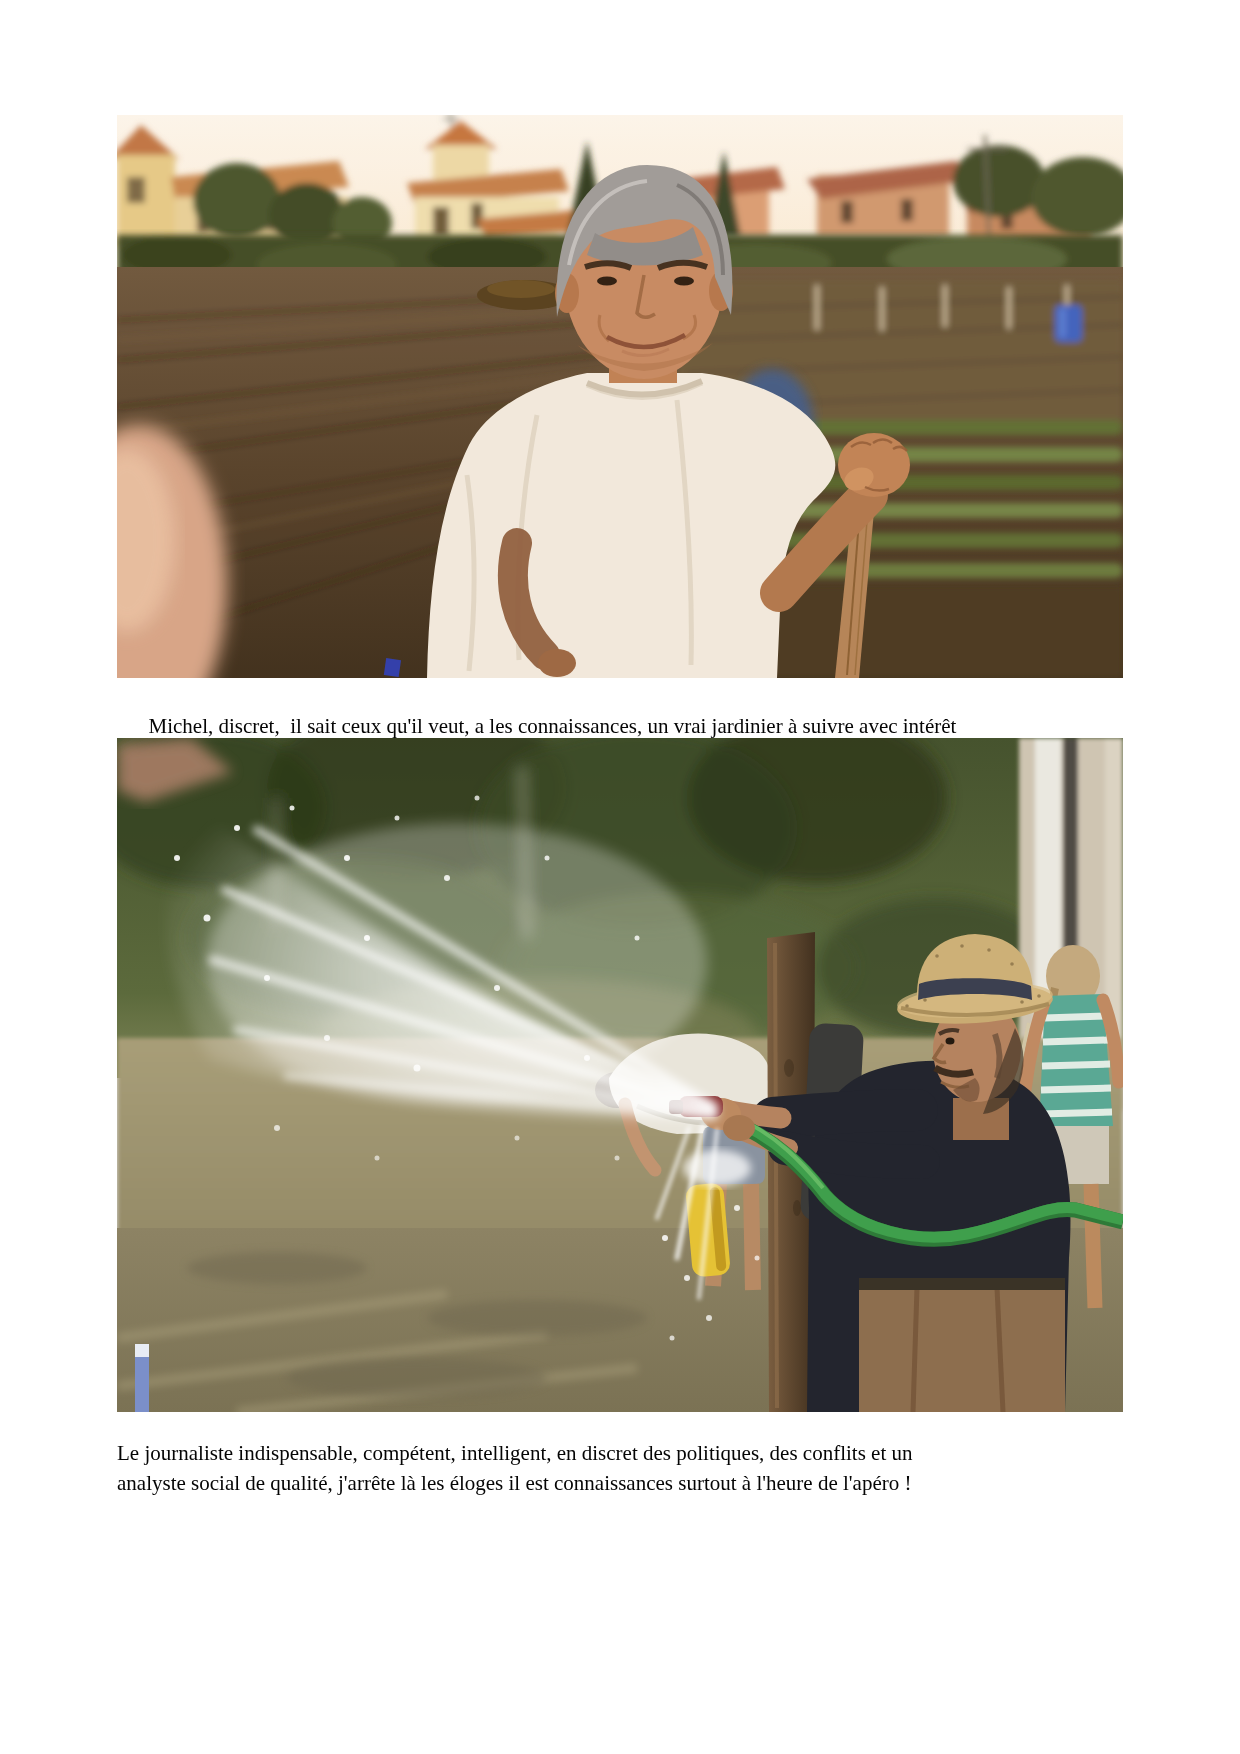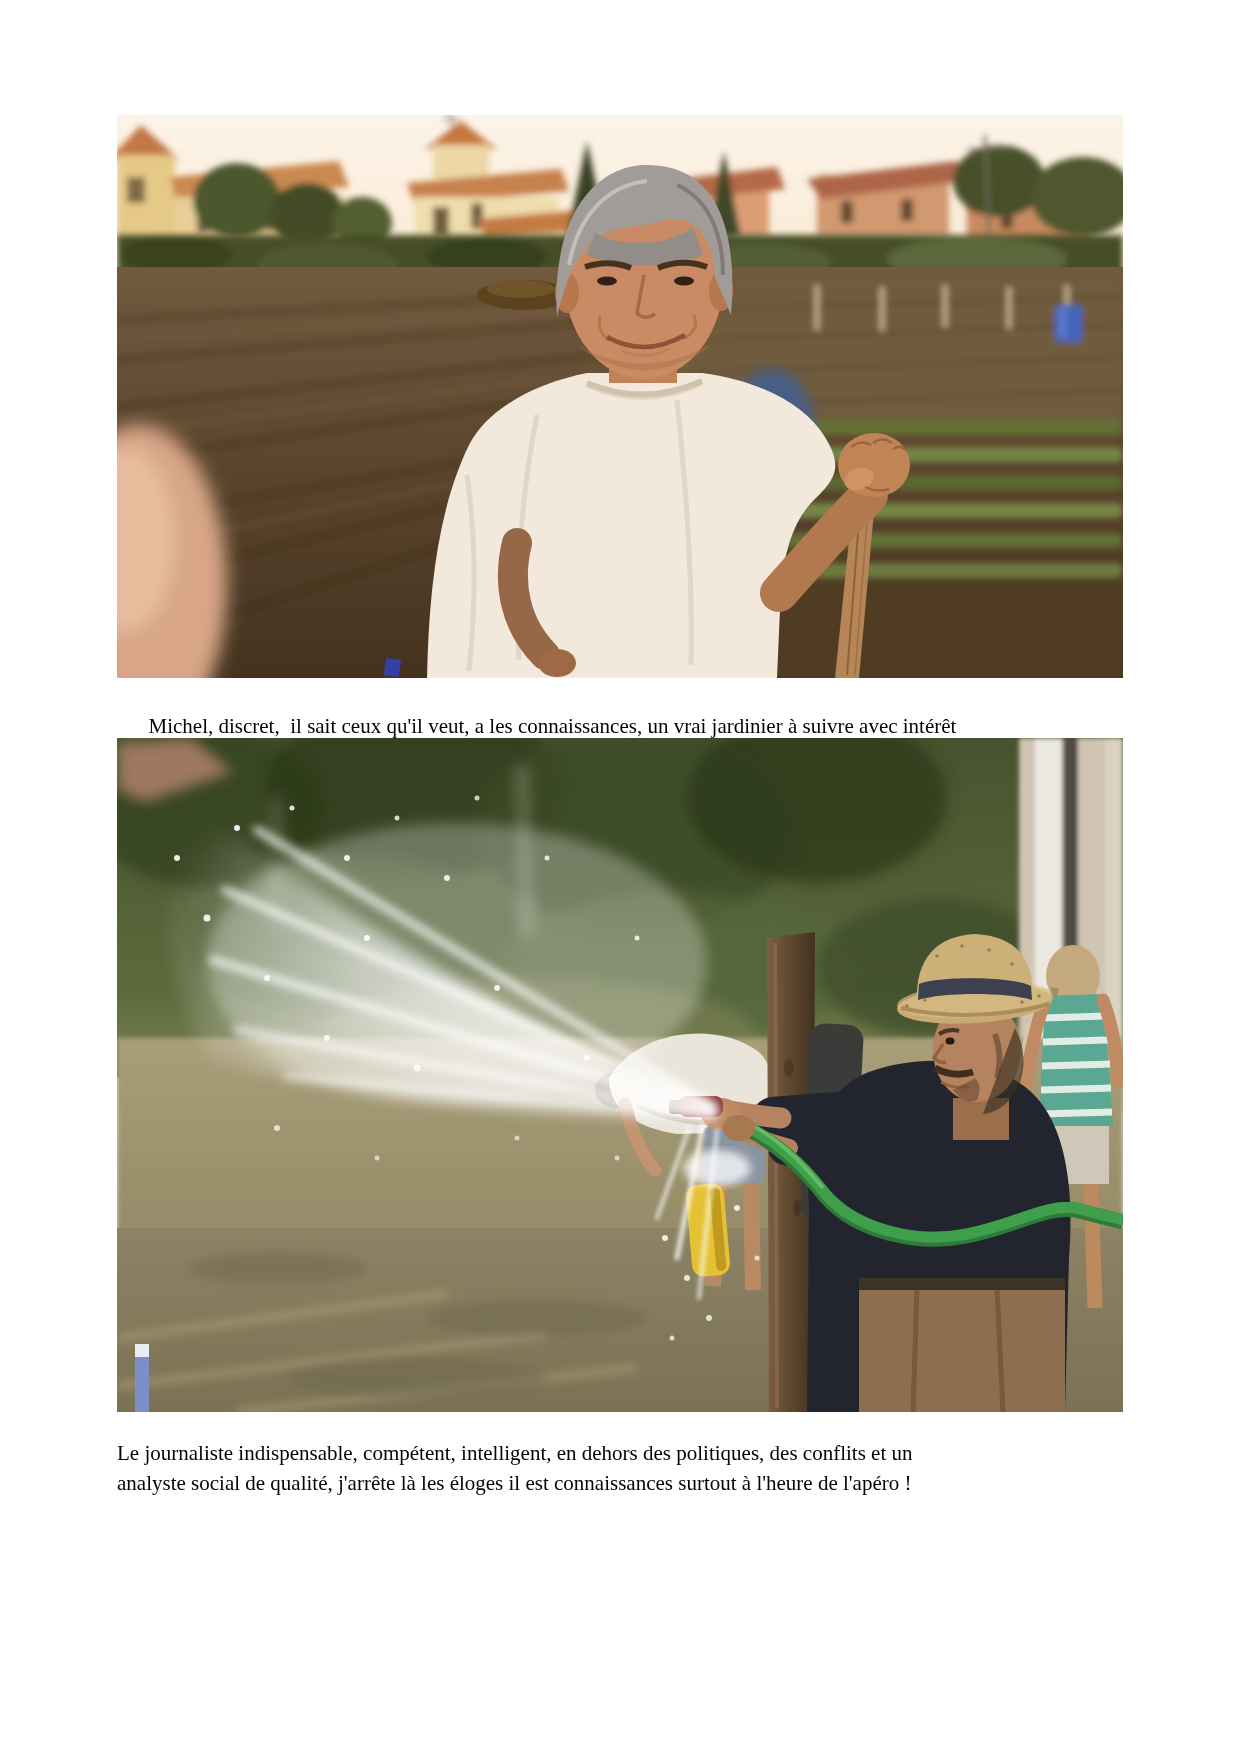--- a/index.html
+++ b/index.html
@@ -445,18 +445,18 @@
         <ellipse cx="600" cy="430" rx="34" ry="18" fill="#ffffff" opacity="0.75" filter="url(#c4)"></ellipse>
       </g>
 
       <g>
         <rect x="18" y="606" width="14" height="68" fill="#7b8fc9"></rect>
         <rect x="18" y="606" width="14" height="13" fill="#e8ecf4"></rect>
       </g>
     </svg>
 
     <figcaption>
-      <span class="cap-line">Le journaliste indispensable, compétent, intelligent, en dehors des politiques, des conflits et un</span>
+      <span class="cap-line">Le journaliste indispensable, compétent, intelligent, en discret des politiques, des conflits et un</span>
       <span class="cap-line">analyste social de qualité, j'arrête là les éloges il est connaissances surtout à l'heure de l'apéro !</span>
     </figcaption>
   </figure>
 
 </div>
 
 </body></html>

